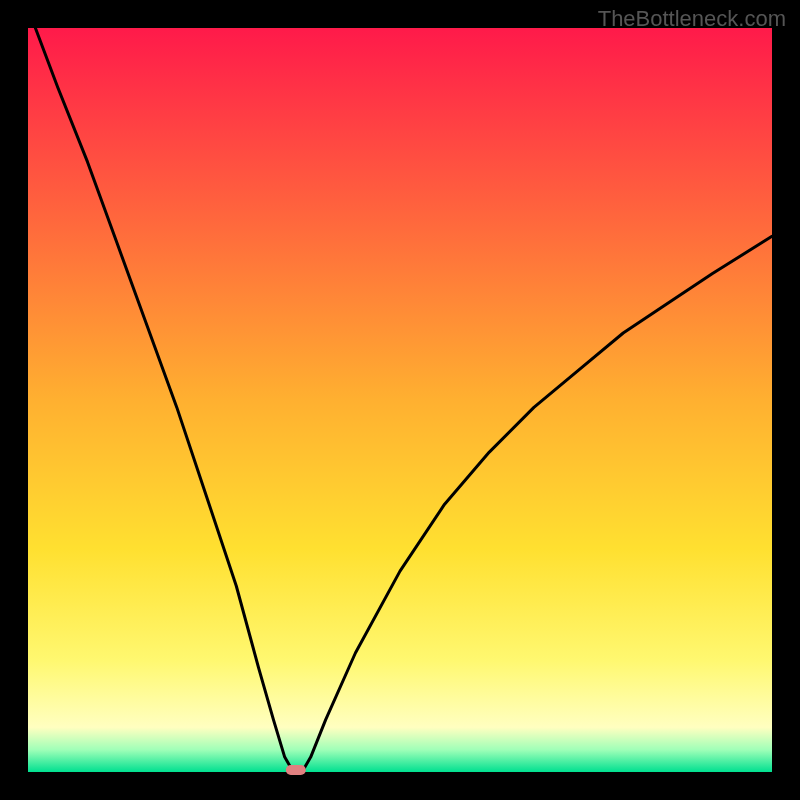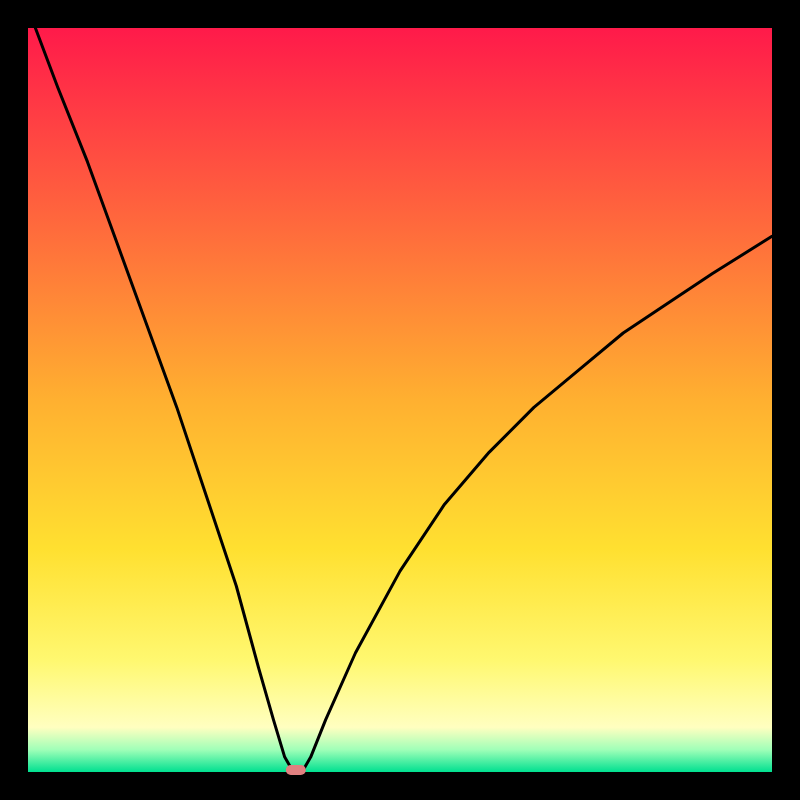--- a/index.html
+++ b/index.html
@@ -46,13 +46,14 @@
           <stop offset="100%" stop-color="#00e090"></stop>
         </linearGradient>
     </defs>
     <rect id="plot-rect" fill="url(#bg-grad)" x="28" y="28" width="744" height="744"></rect>
 
     <path id="curve-path" fill="none" stroke="#000000" stroke-width="3" stroke-linejoin="round" stroke-linecap="round" d="M35.4 28.0 L57.8 87.5 L87.5 161.9 L117.3 243.8 L147.0 325.6 L176.8 407.4 L206.6 496.7 L236.3 586.0 L258.6 667.8 L273.5 719.9 L284.7 757.1 L292.1 769.8 L295.8 772.0 L303.3 769.8 L310.7 757.1 L325.6 719.9 L355.4 653.0 L400.0 571.1 L444.6 504.2 L489.3 452.1 L533.9 407.4 L578.6 370.2 L623.2 333.0 L667.8 303.3 L712.5 273.5 L772.0 236.3 "></path>
 
     <rect id="marker-rect" rx="5" ry="5" x="285.84" y="765" width="20" height="10" fill="#e08080"></rect>
   </svg>
 
+  <div class="watermark">TheBottleneck.com</div>
 </div>
 
 </body></html>

